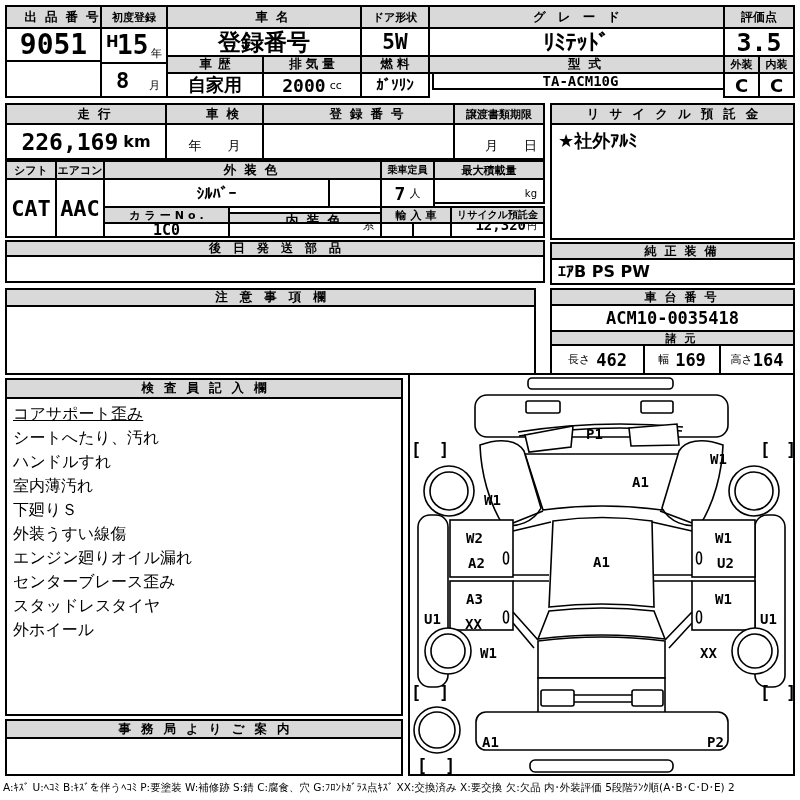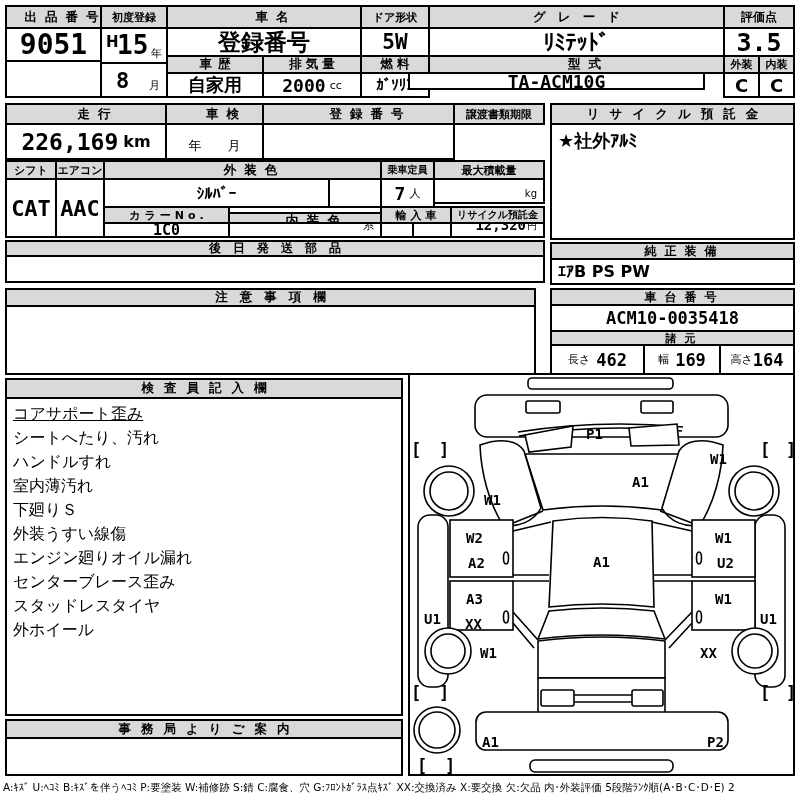--- a/index.html
+++ b/index.html
@@ -58,39 +58,40 @@
   </div>
 
   <div class="box hdr tight" style="left:360px;top:5px;width:70px;height:24px">ドア形状</div>
   <div class="box val mono b" style="left:360px;top:27px;width:70px;height:30px;font-size:21px">5W</div>
   <div class="box hdr ls4" style="left:360px;top:55px;width:70px;height:19px">燃料</div>
   <div class="box val b" style="left:360px;top:72px;width:70px;height:26px;font-size:15px">ｶﾞｿﾘﾝ</div>
 
   <div class="box hdr ls12" style="left:428px;top:5px;width:297px;height:24px">グレード</div>
   <div class="box val b" style="left:428px;top:27px;width:297px;height:30px;font-size:22px">ﾘﾐﾃｯﾄﾞ</div>
   <div class="box hdr ls8" style="left:428px;top:55px;width:297px;height:19px">型式</div>
-  <div class="box val mono b" style="left:408px;top:72px;width:297px;height:18px;font-size:18px">TA-ACM10G</div>
+  <div class="box val mono b" style="left:432px;top:72px;width:297px;height:18px;font-size:14px">TA-ACM10G</div>
 
   <div class="box hdr tight" style="left:723px;top:5px;width:72px;height:24px;font-size:12px">評価点</div>
   <div class="box val mono b" style="left:723px;top:27px;width:72px;height:30px;font-size:25px">3.5</div>
   <div class="box hdr tight" style="left:723px;top:55px;width:37px;height:19px">外装</div>
   <div class="box hdr tight" style="left:758px;top:55px;width:37px;height:19px">内装</div>
   <div class="box val b" style="left:723px;top:72px;width:37px;height:26px;font-size:18px">C</div>
   <div class="box val b" style="left:758px;top:72px;width:37px;height:26px;font-size:18px">C</div>
 
   <div class="box hdr ls8" style="left:5px;top:103px;width:162px;height:22px">走行</div>
   <div class="box val" style="left:5px;top:123px;width:162px;height:37px">
     <span class="mono b" style="font-size:23px">226,169</span>
     <span class="b" style="font-size:16px;margin-left:5px">km</span>
   </div>
   <div class="box hdr ls8" style="left:165px;top:103px;width:99px;height:22px">車検</div>
   <div class="box val bot-center" style="left:165px;top:123px;width:99px;height:37px;font-size:13px">年　　月</div>
   <div class="box hdr ls8" style="left:262px;top:103px;width:193px;height:22px">登録番号</div>
   <div class="box" style="left:262px;top:123px;width:193px;height:37px"></div>
   <div class="box hdr tight" style="left:453px;top:103px;width:92px;height:22px">譲渡書類期限</div>
+  <div class="box val bot-right" style="left:453px;top:123px;width:92px;height:37px;font-size:13px">月　　日</div>
 
   <div class="box hdr ls10" style="left:550px;top:103px;width:245px;height:22px">リサイクル預託金</div>
   <div class="box val top-left b" style="left:550px;top:123px;width:245px;height:117px;font-size:18px">★社外ｱﾙﾐ</div>
 
   <div class="box hdr tight" style="left:5px;top:160px;width:52px;height:20px">シフト</div>
   <div class="box val mono b" style="left:5px;top:178px;width:52px;height:60px;font-size:22px">CAT</div>
   <div class="box hdr tight" style="left:55px;top:160px;width:50px;height:20px">エアコン</div>
   <div class="box val mono b" style="left:55px;top:178px;width:50px;height:60px;font-size:22px">AAC</div>
 
   <div class="box hdr ls8" style="left:103px;top:160px;width:279px;height:20px">外装色</div>

